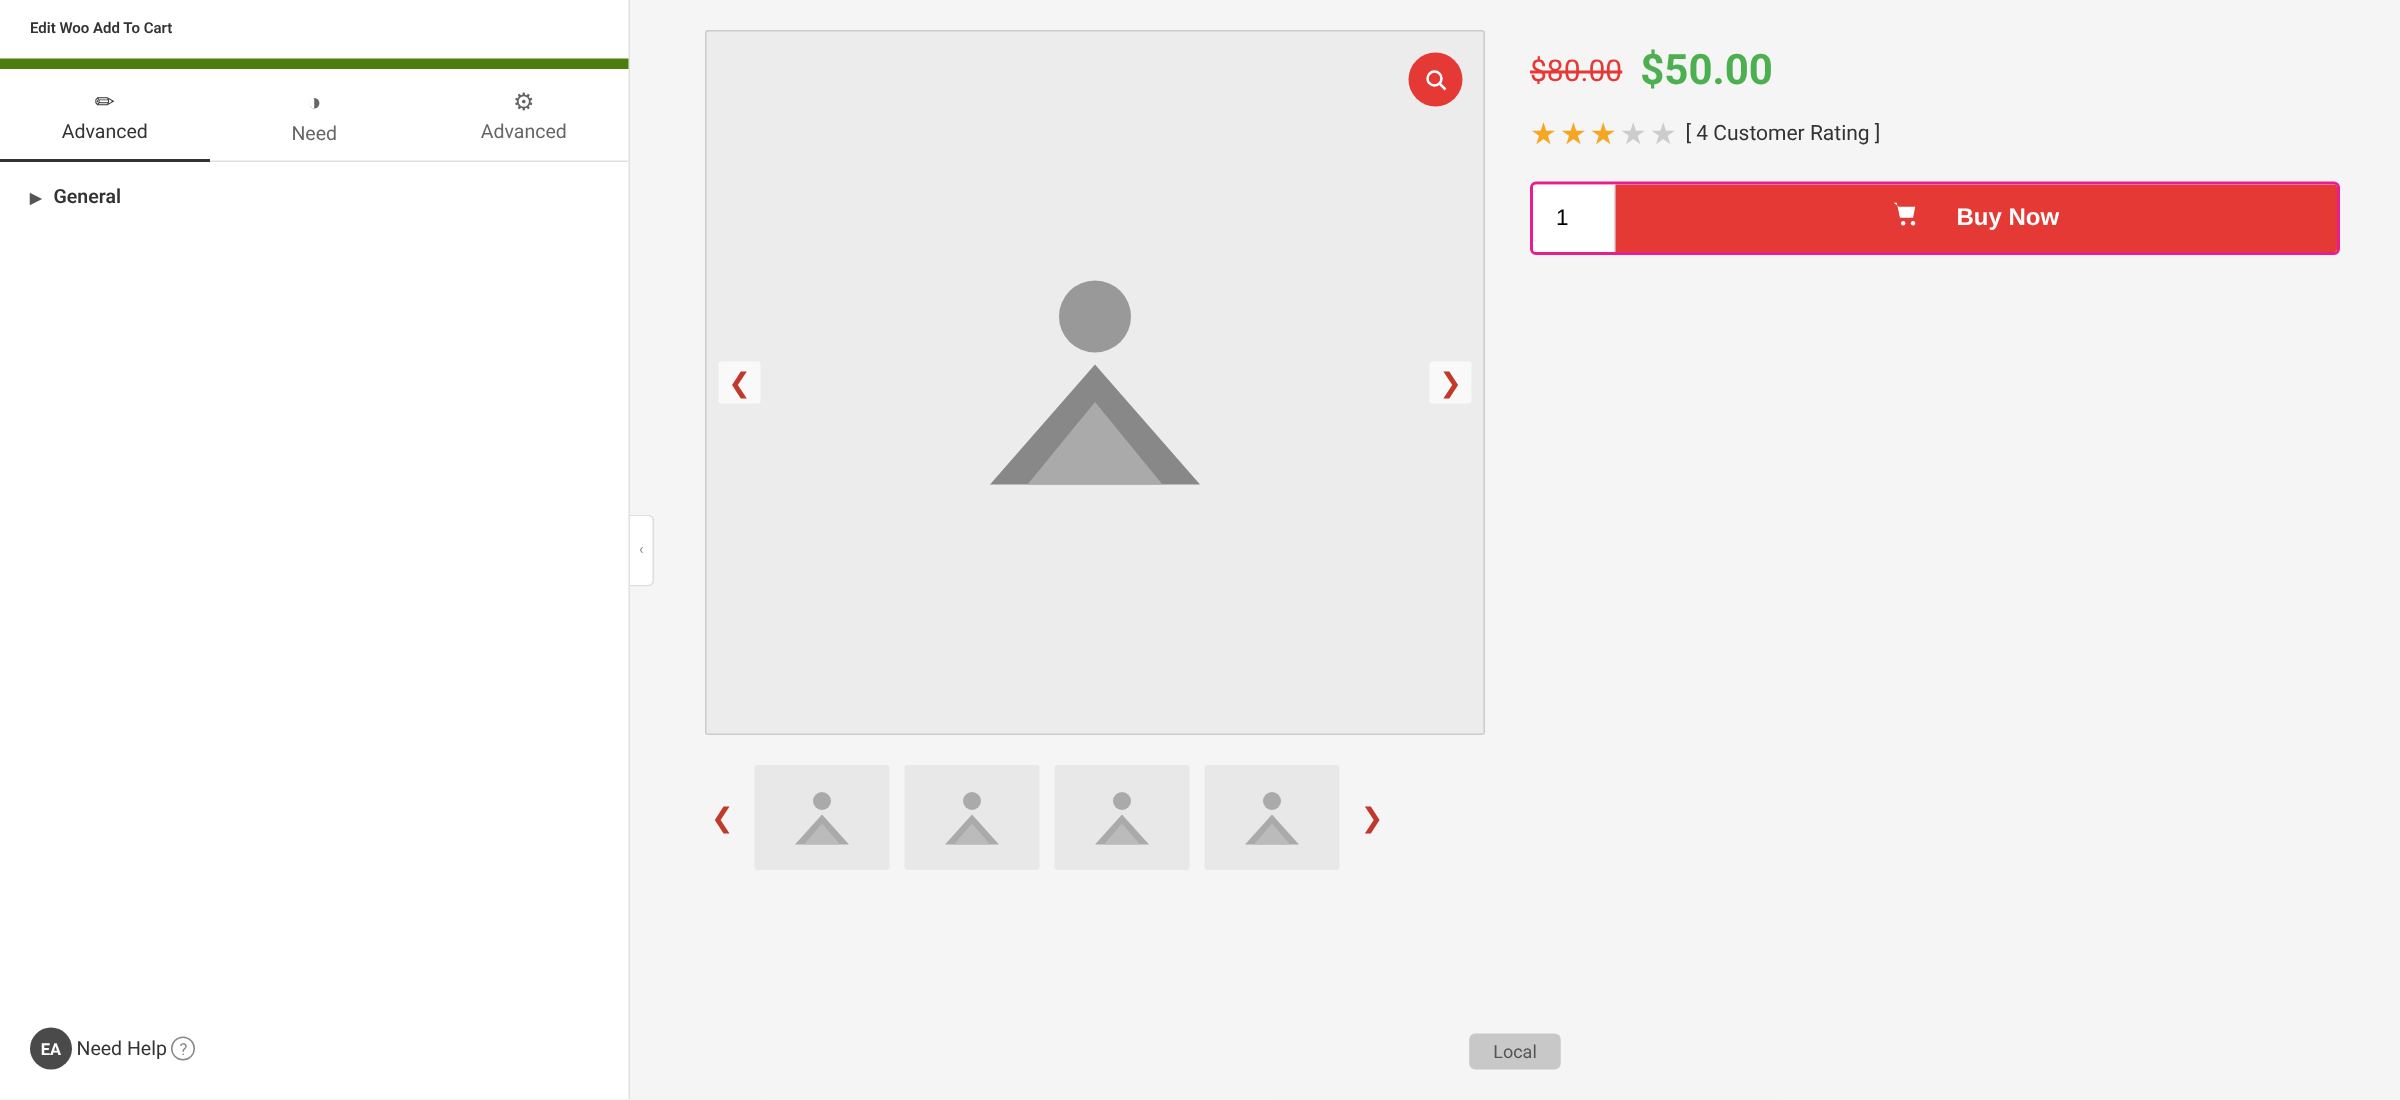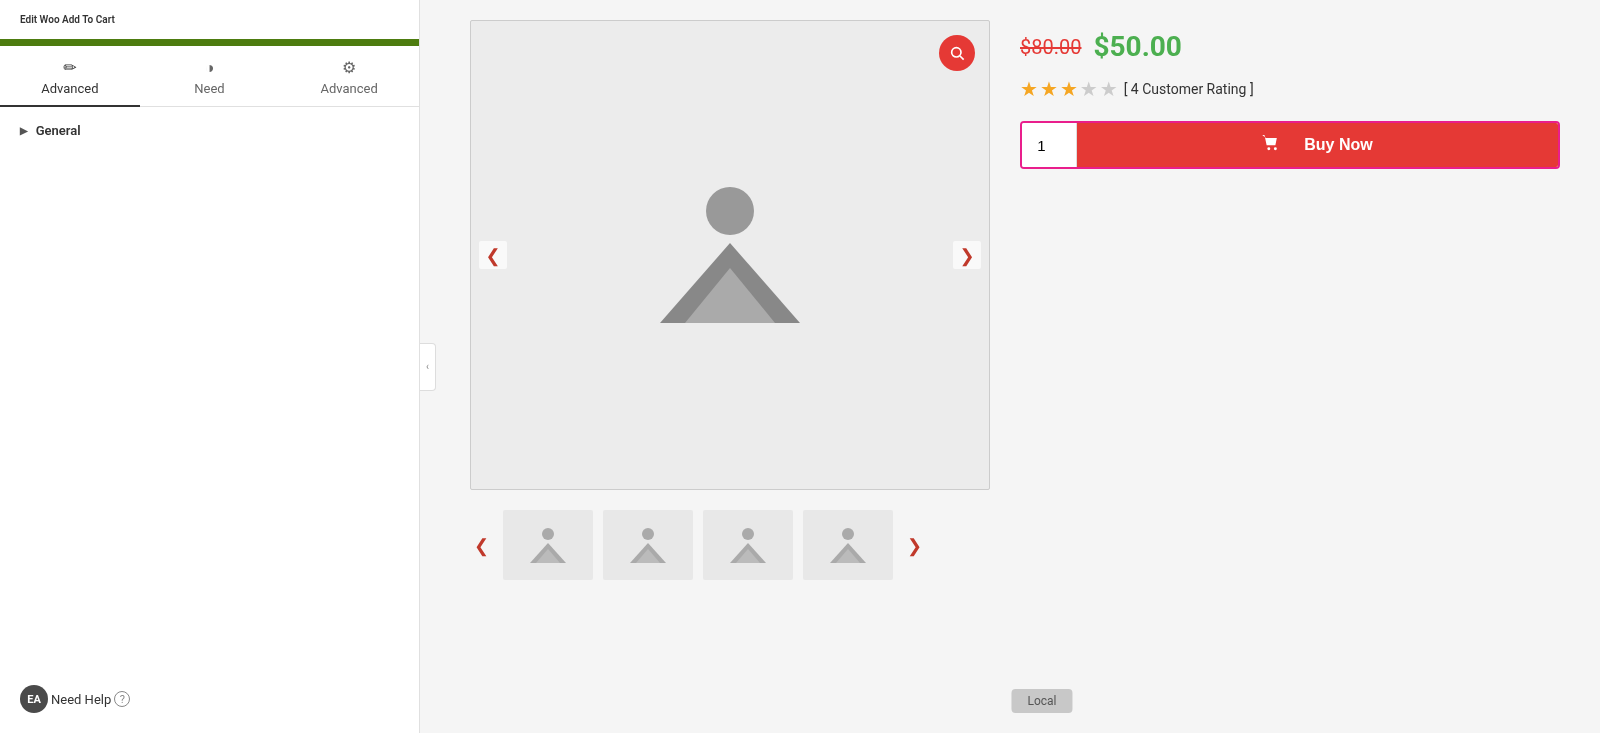--- a/index.html
+++ b/index.html
@@ -401,21 +401,20 @@
     #local-badge {
       position: absolute;
       bottom: 20px;
       left: 50%;
       transform: translateX(-50%);
       background: #c8c8c8;
       color: #555;
       font-size: 12px;
       padding: 5px 16px;
       border-radius: 4px;
-      margin-left: 32px;
     }
   </style>
 </head>
 <body>
 
 <div id="left-panel">
   <div id="panel-title">Edit Woo Add To Cart</div>
 
   <div id="tabs">
     <div class="tab active">

